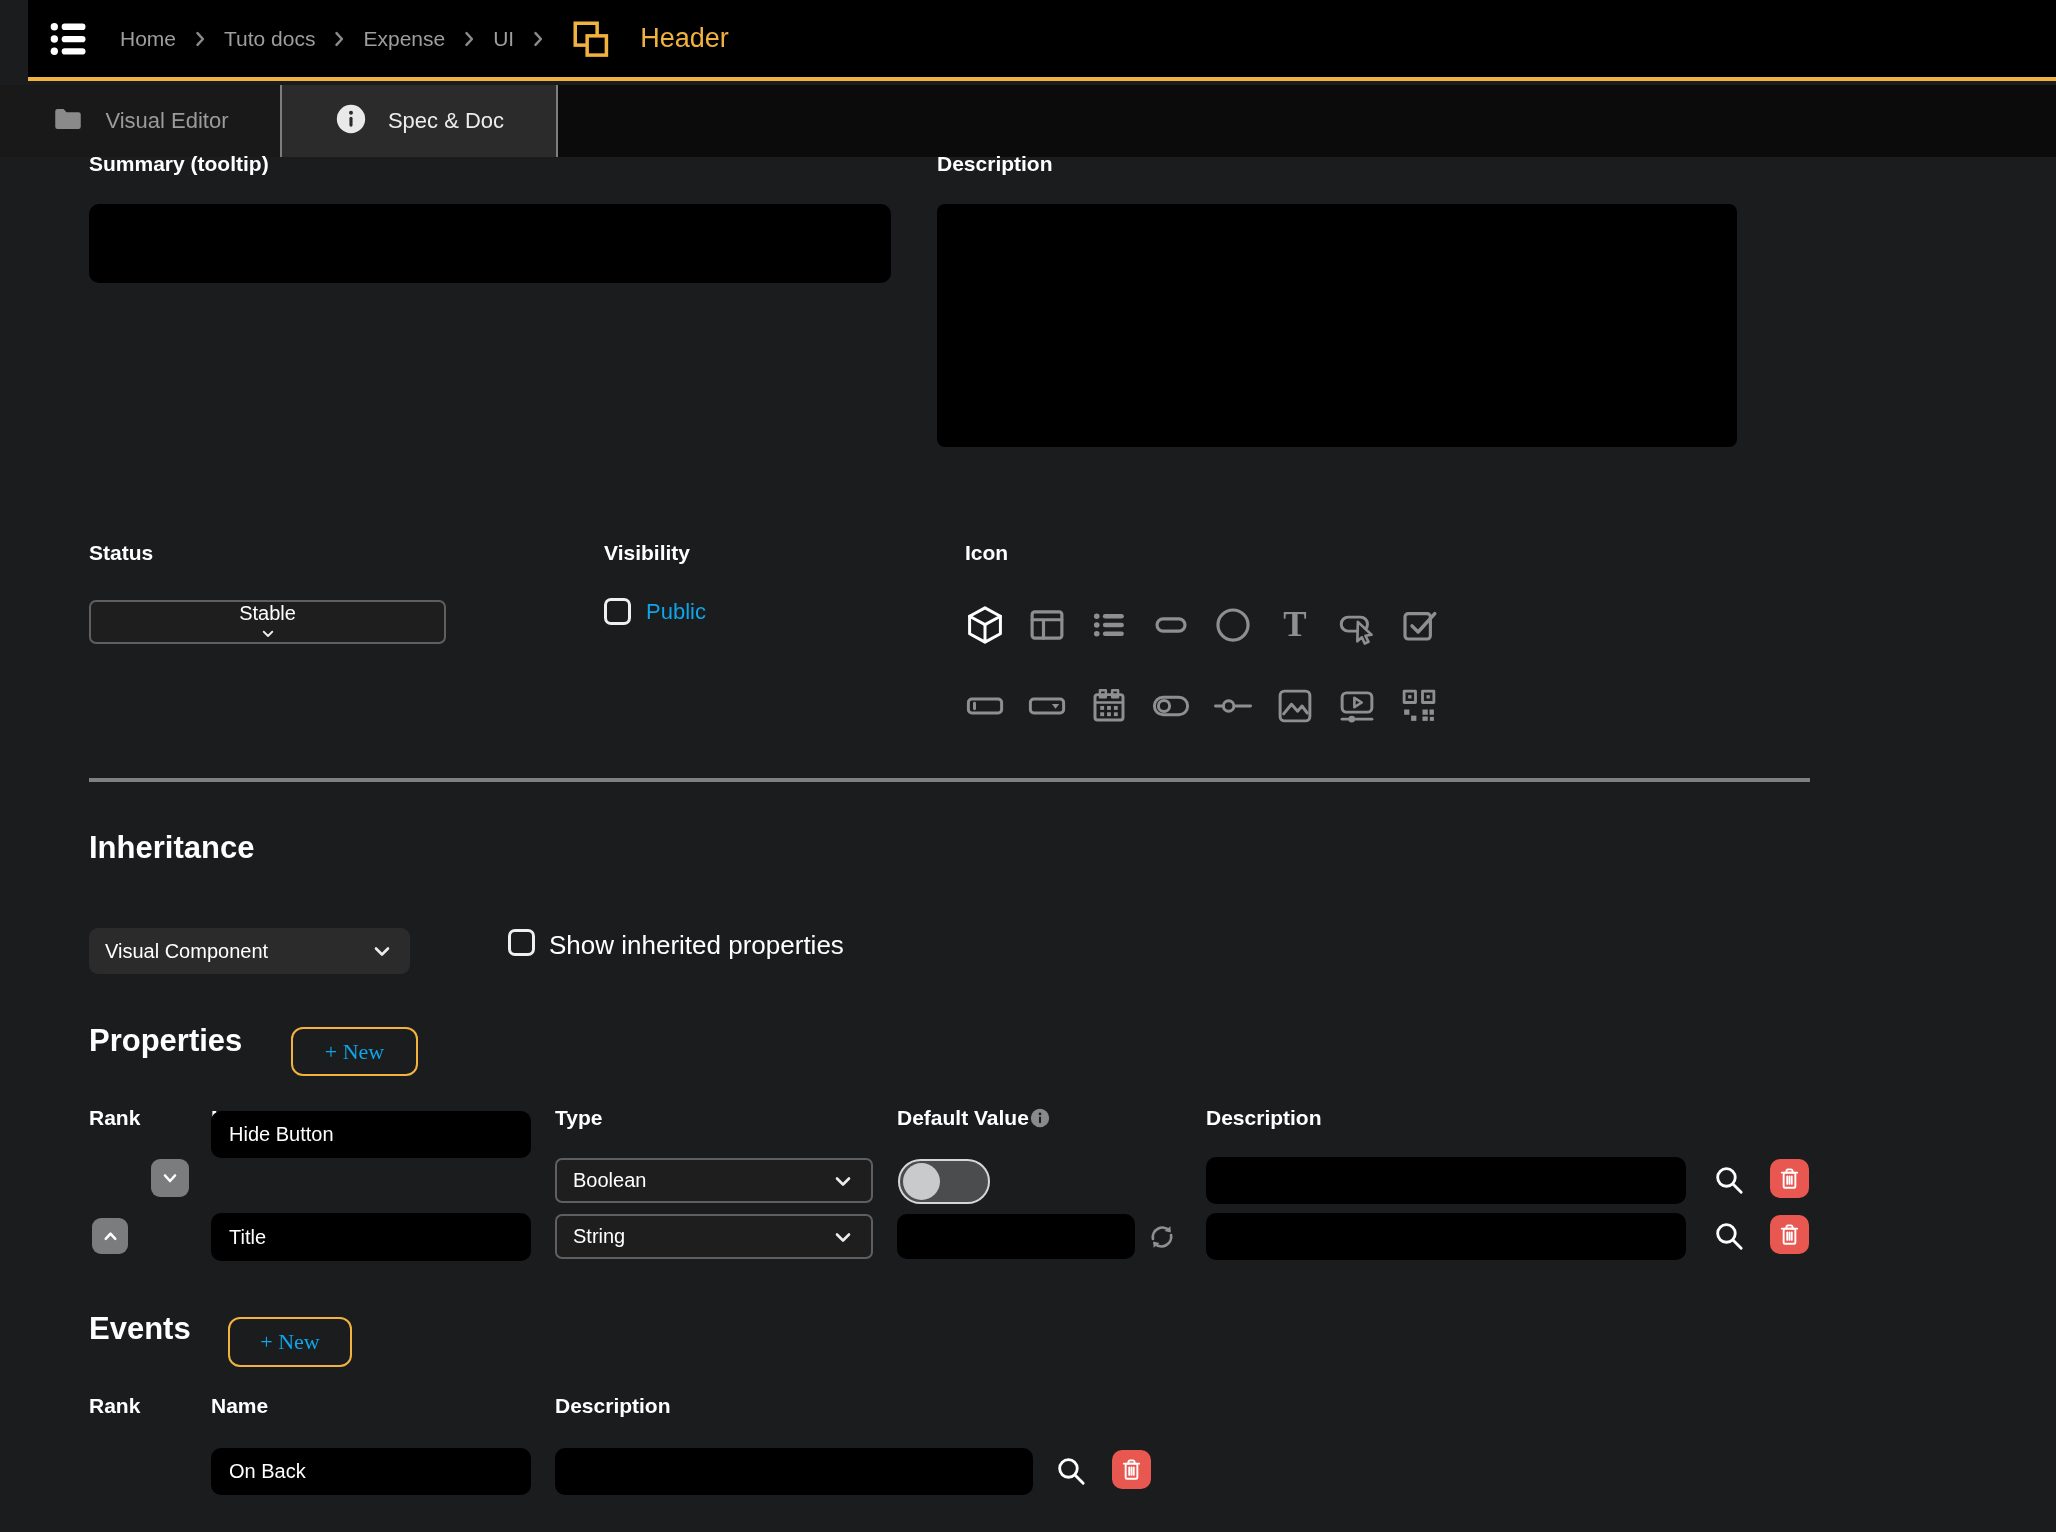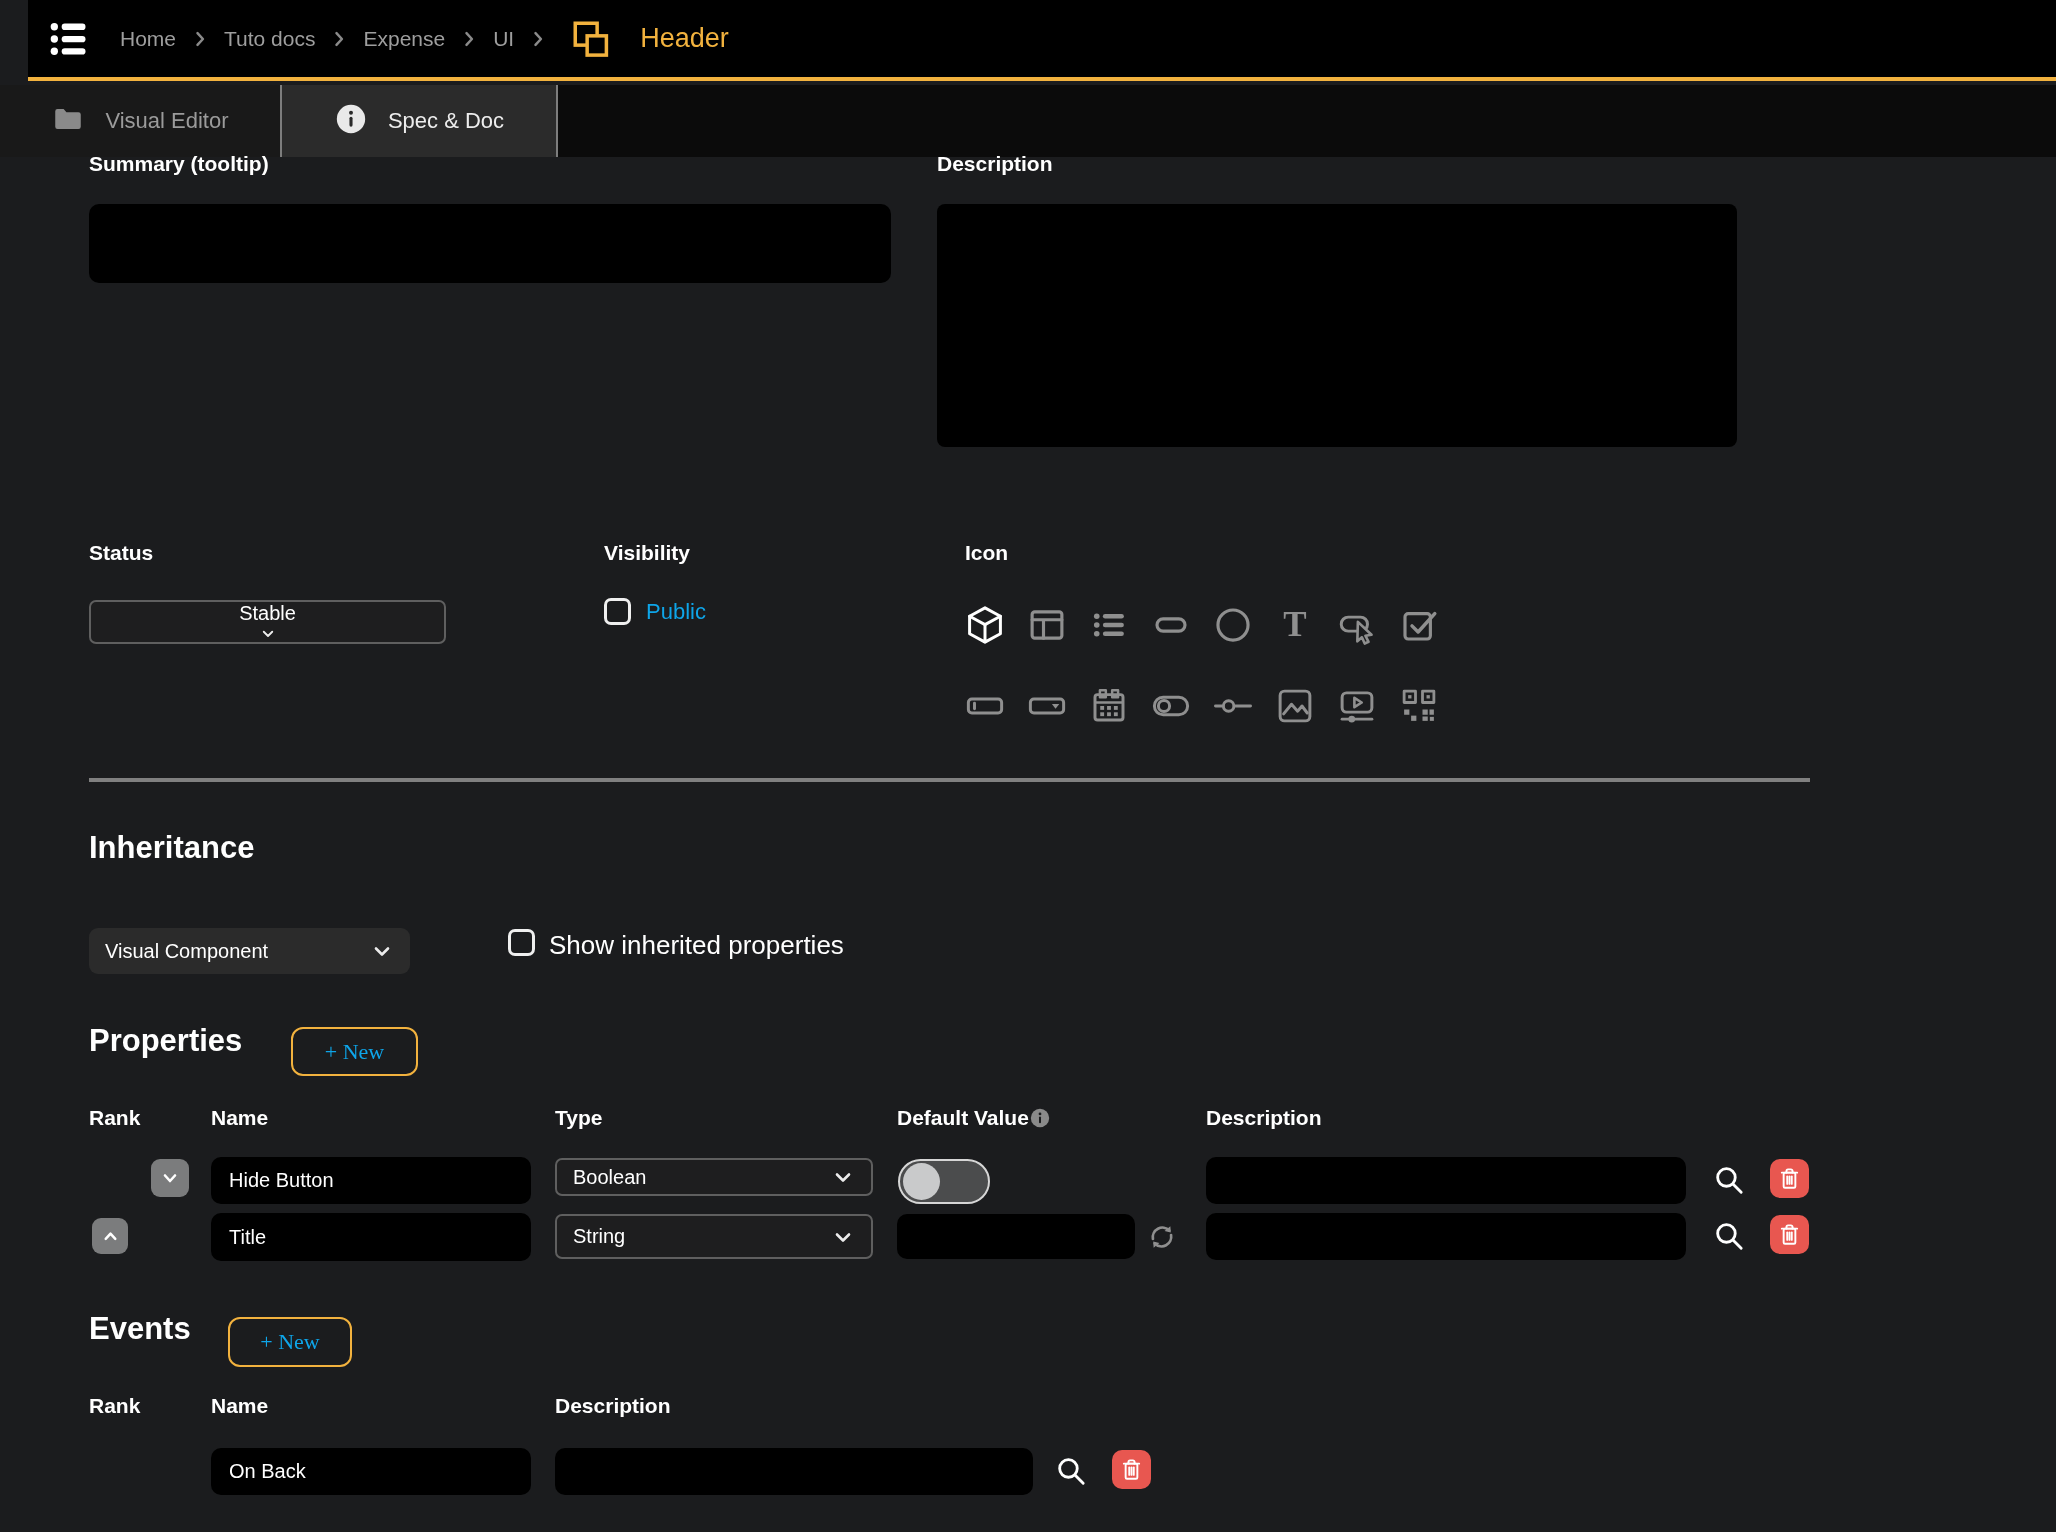--- a/index.html
+++ b/index.html
@@ -103,22 +103,22 @@
   #e-hdr-rank { left:89px; top:1394px; }
   #e-hdr-name { left:211px; top:1394px; }
   #e-hdr-desc { left:555px; top:1394px; }
 
   .rank-btn {
     background:#7b7c7d; border:none; border-radius:9px; display:flex; align-items:center; justify-content:center; cursor:pointer;
   }
   #btn-rank-down { left:151px; top:1159px; width:38px; height:38px; }
   #btn-rank-up { left:92px; top:1218px; width:36px; height:36px; }
 
-  #row1-name { left:211px; top:1157px; width:320px; height:47px; }
-  #row1-type { left:555px; top:1158px; width:318px; height:38px; background:#1e1e1f; border:2px solid #5f5f5f; }
+  #row1-name { left:211px; top:1111px; width:320px; height:47px; }
+  #row1-type { left:555px; top:1158px; width:318px; height:45px; background:#1e1e1f; border:2px solid #5f5f5f; }
   #row1-toggle {
     left:898px; top:1159px; width:92px; height:45px; border-radius:23px;
     background:#4b4c4d; border:2px solid #d6d6d6; cursor:pointer;
   }
   #row1-toggle .knob { position:absolute; left:3px; top:2px; width:37px; height:37px; border-radius:50%; background:#c9cacb; }
   #row1-desc { left:1206px; top:1157px; width:480px; height:47px; }
   #row1-search { left:1710px; top:1161px; width:38px; height:38px; }
   #row1-delete { left:1770px; top:1159px; }
 
   #row2-name { left:211px; top:1213px; width:320px; height:48px; }

